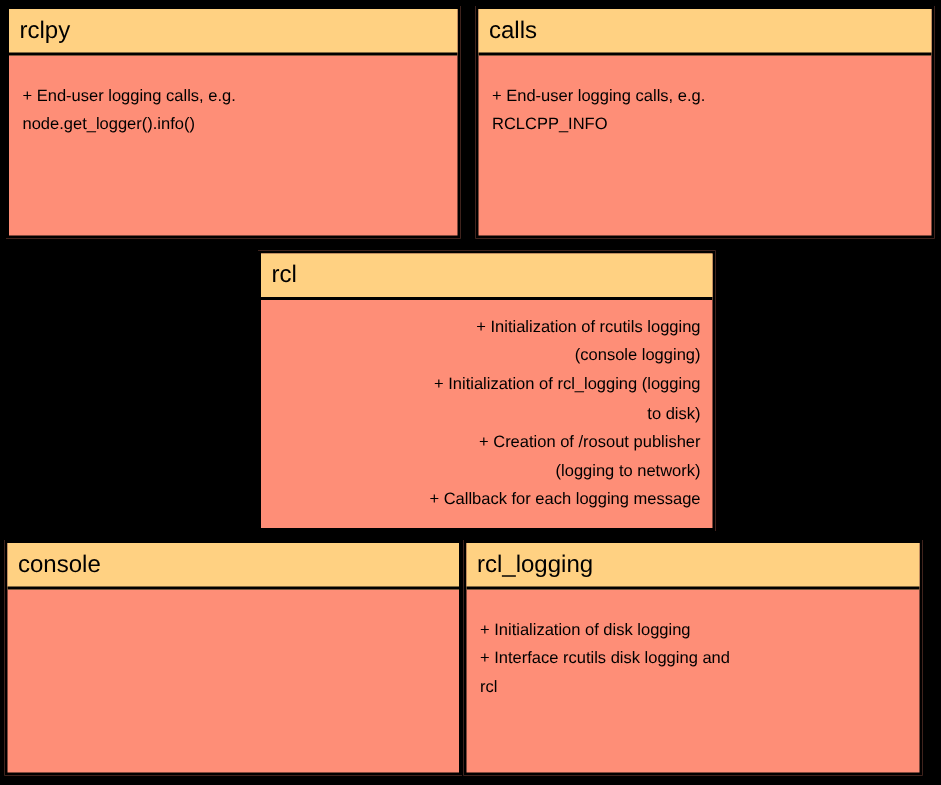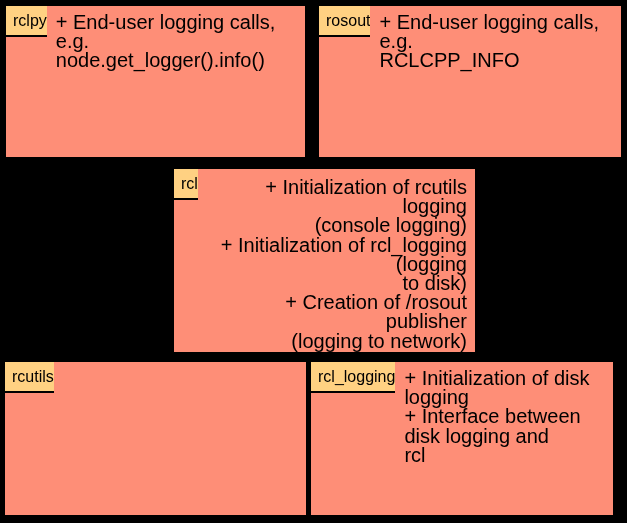--- a/index.html
+++ b/index.html
@@ -15,38 +15,38 @@
     font-family: "Liberation Sans", sans-serif;
     color: #000000;
     overflow: hidden;
   }
   .uml-box {
     position: absolute;
     box-sizing: border-box;
     border: 2px solid #000000;
     background: #FE8E77;
     display: flex;
-    flex-direction: row;
+    flex-direction: column;
   }
   .uml-header {
     box-sizing: border-box;
     height: 31px;
     background: #FFD182;
     border-bottom: 2px solid #000000;
     font-size: 16px;
     line-height: 29px;
     padding: 0 0 0 7px;
     white-space: nowrap;
     overflow: hidden;
   }
   .uml-body {
     flex: 1;
     box-sizing: border-box;
-    padding: 7px 8px 4px 9px;
-    font-size: 20px;
+    padding: 18px 8px 4px 9px;
+    font-size: 11px;
     line-height: 19.2px;
     white-space: pre-line;
     overflow: hidden;
   }
   
   .box-rclpy       { left: 4px;   top: 4px;   width: 303px; height: 155px; }
   .box-rclcpp      { left: 317px; top: 4px;   width: 306px; height: 155px; }
   .box-rcl         { left: 172px; top: 167px; width: 305px; height: 187px; }
   .box-rcl .uml-body { padding-top: 9px; text-align: right; }
   .box-rcutils     { left: 3px;   top: 360px; width: 305px; height: 157px; }
@@ -57,40 +57,40 @@
 
 <div id="canvas">
 
   <div class="uml-box box-rclpy">
     <div class="uml-header">rclpy</div>
     <div class="uml-body">+ End-user logging calls, e.g.
 node.get_logger().info()</div>
   </div>
 
   <div class="uml-box box-rclcpp">
-    <div class="uml-header">rosout</div>
+    <div class="uml-header">calls</div>
     <div class="uml-body">+ End-user logging calls, e.g.
 RCLCPP_INFO</div>
   </div>
 
   <div class="uml-box box-rcl">
     <div class="uml-header">rcl</div>
     <div class="uml-body">+ Initialization of rcutils logging
 (console logging)
 + Initialization of rcl_logging (logging
 to disk)
 + Creation of /rosout publisher
 (logging to network)
 + Callback for each logging message</div>
   </div>
 
   <div class="uml-box box-rcutils">
-    <div class="uml-header">rcutils</div>
+    <div class="uml-header">console</div>
   </div>
 
   <div class="uml-box box-rcl-logging">
     <div class="uml-header">rcl_logging</div>
     <div class="uml-body">+ Initialization of disk logging
-+ Interface between disk logging and
++ Interface rcutils disk logging and
 rcl</div>
   </div>
 
 </div>
 
 </body></html>

